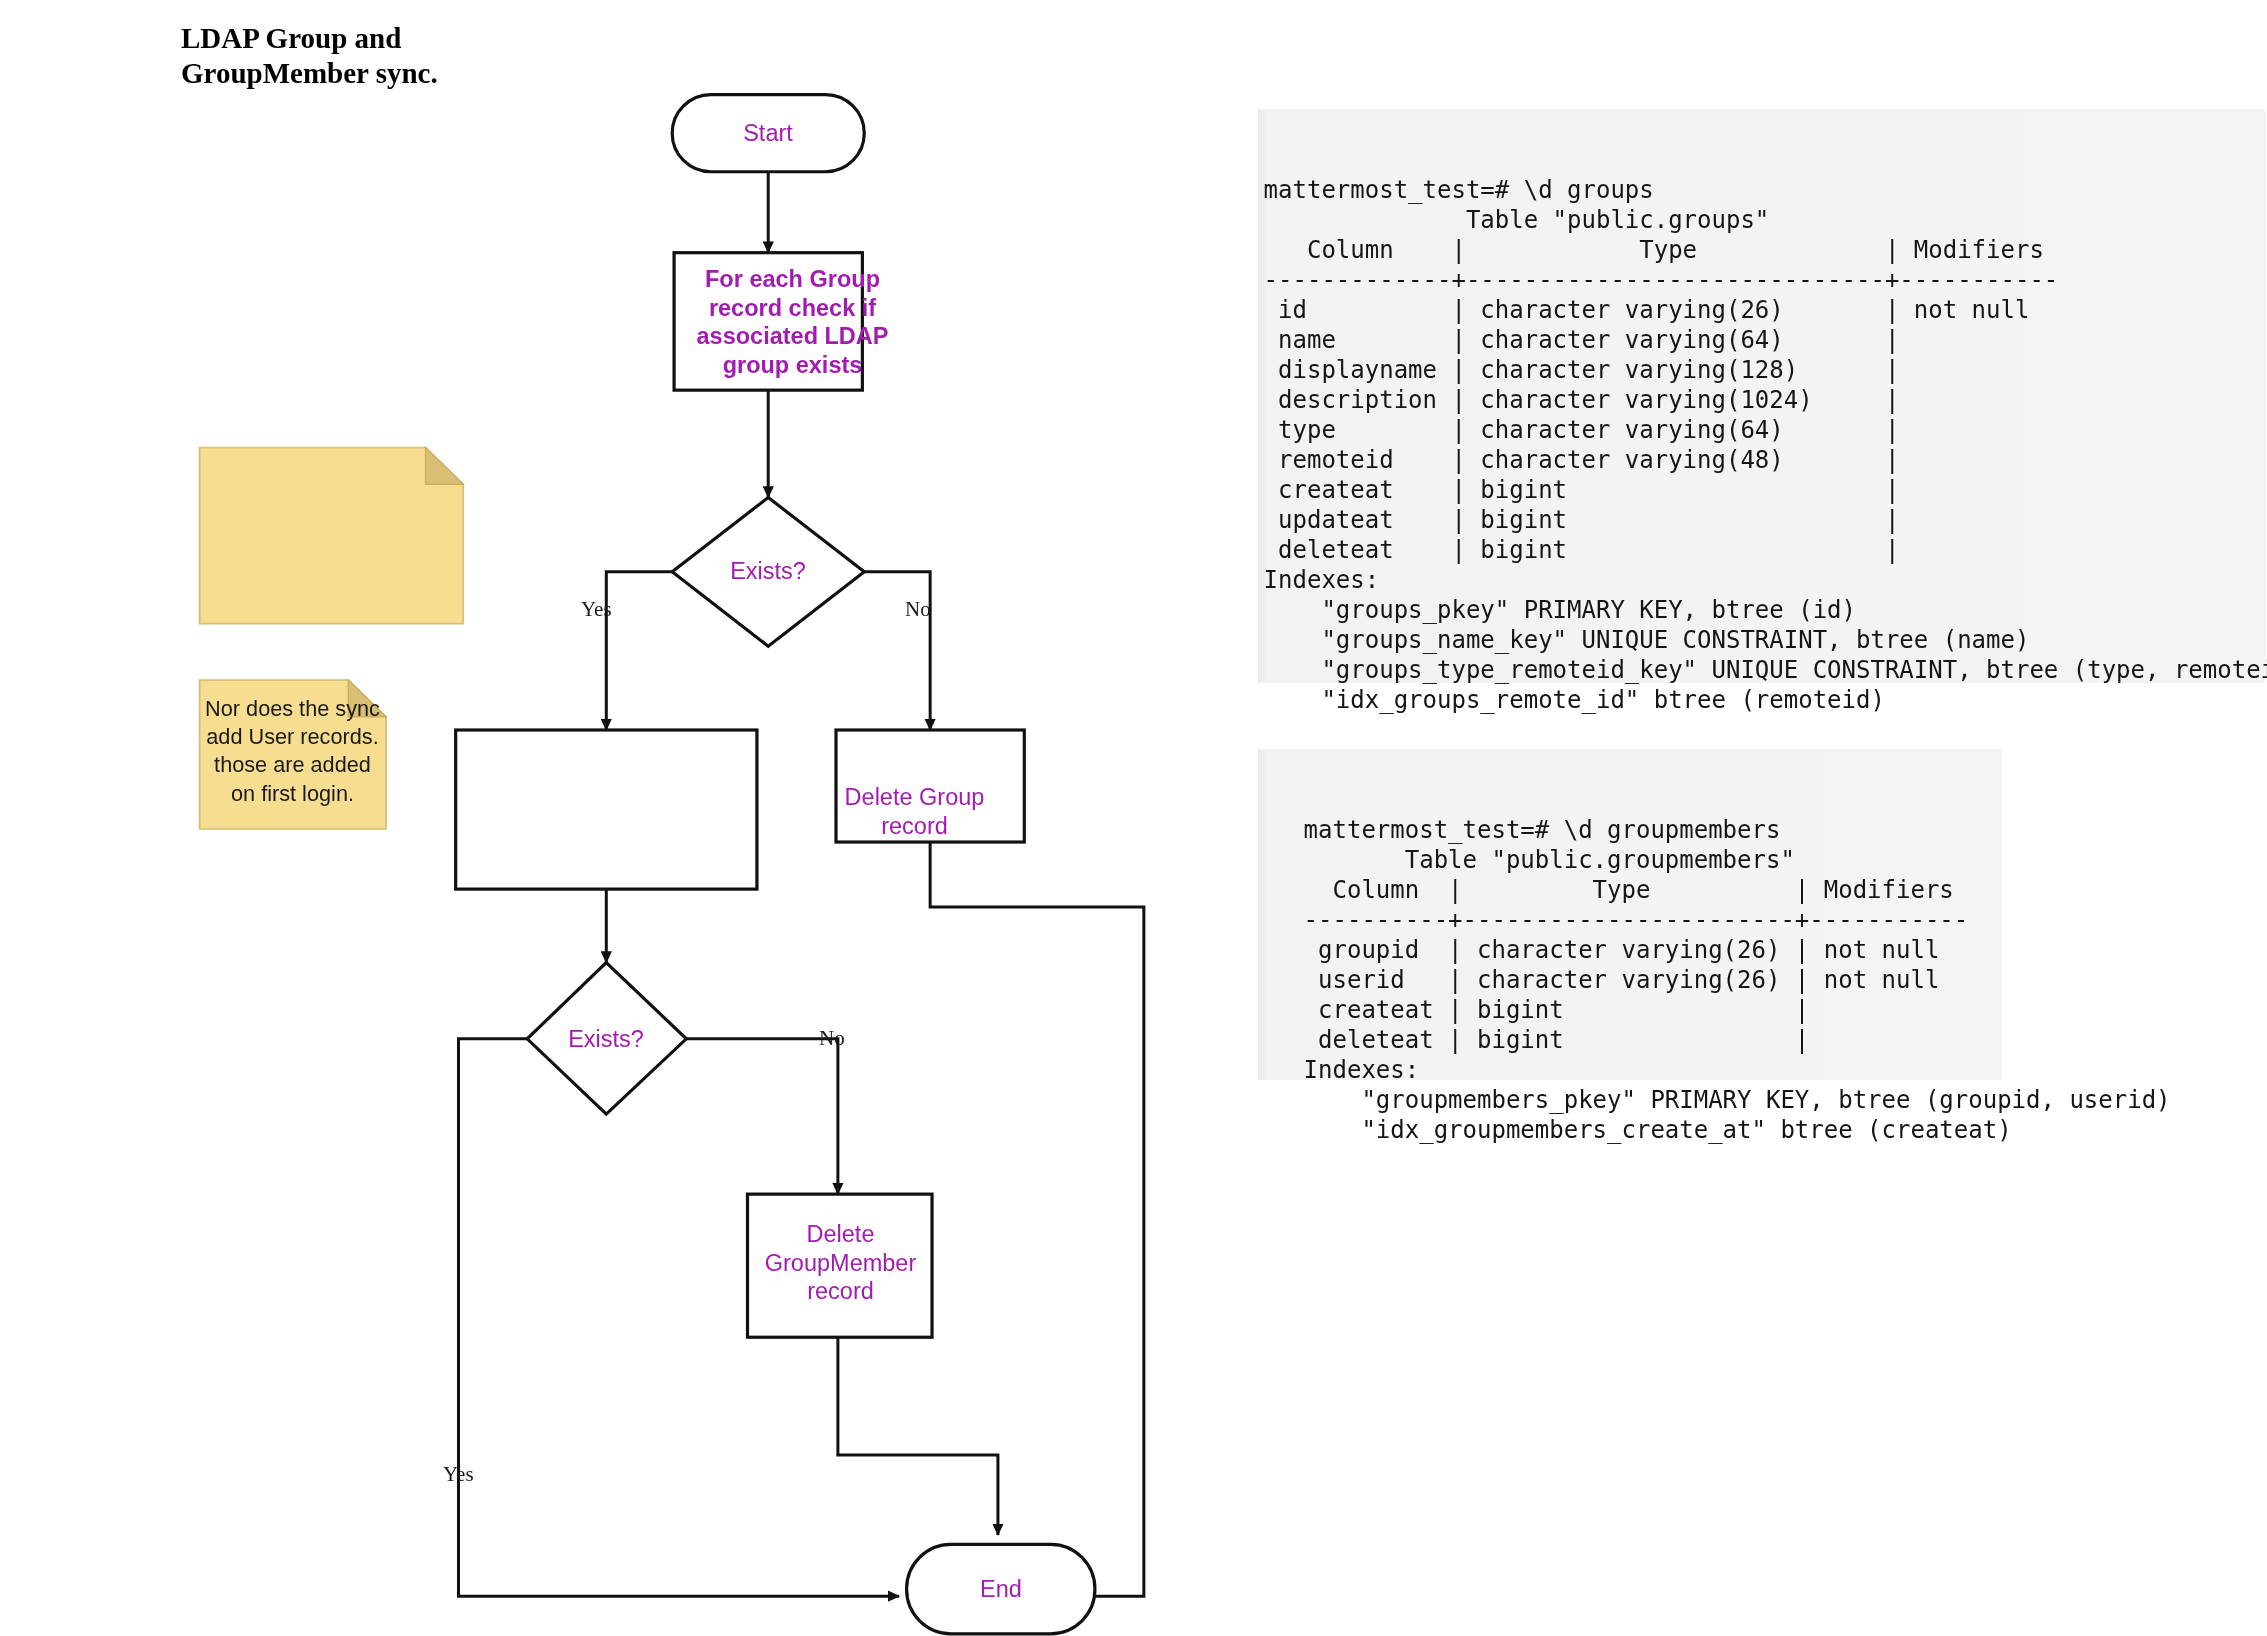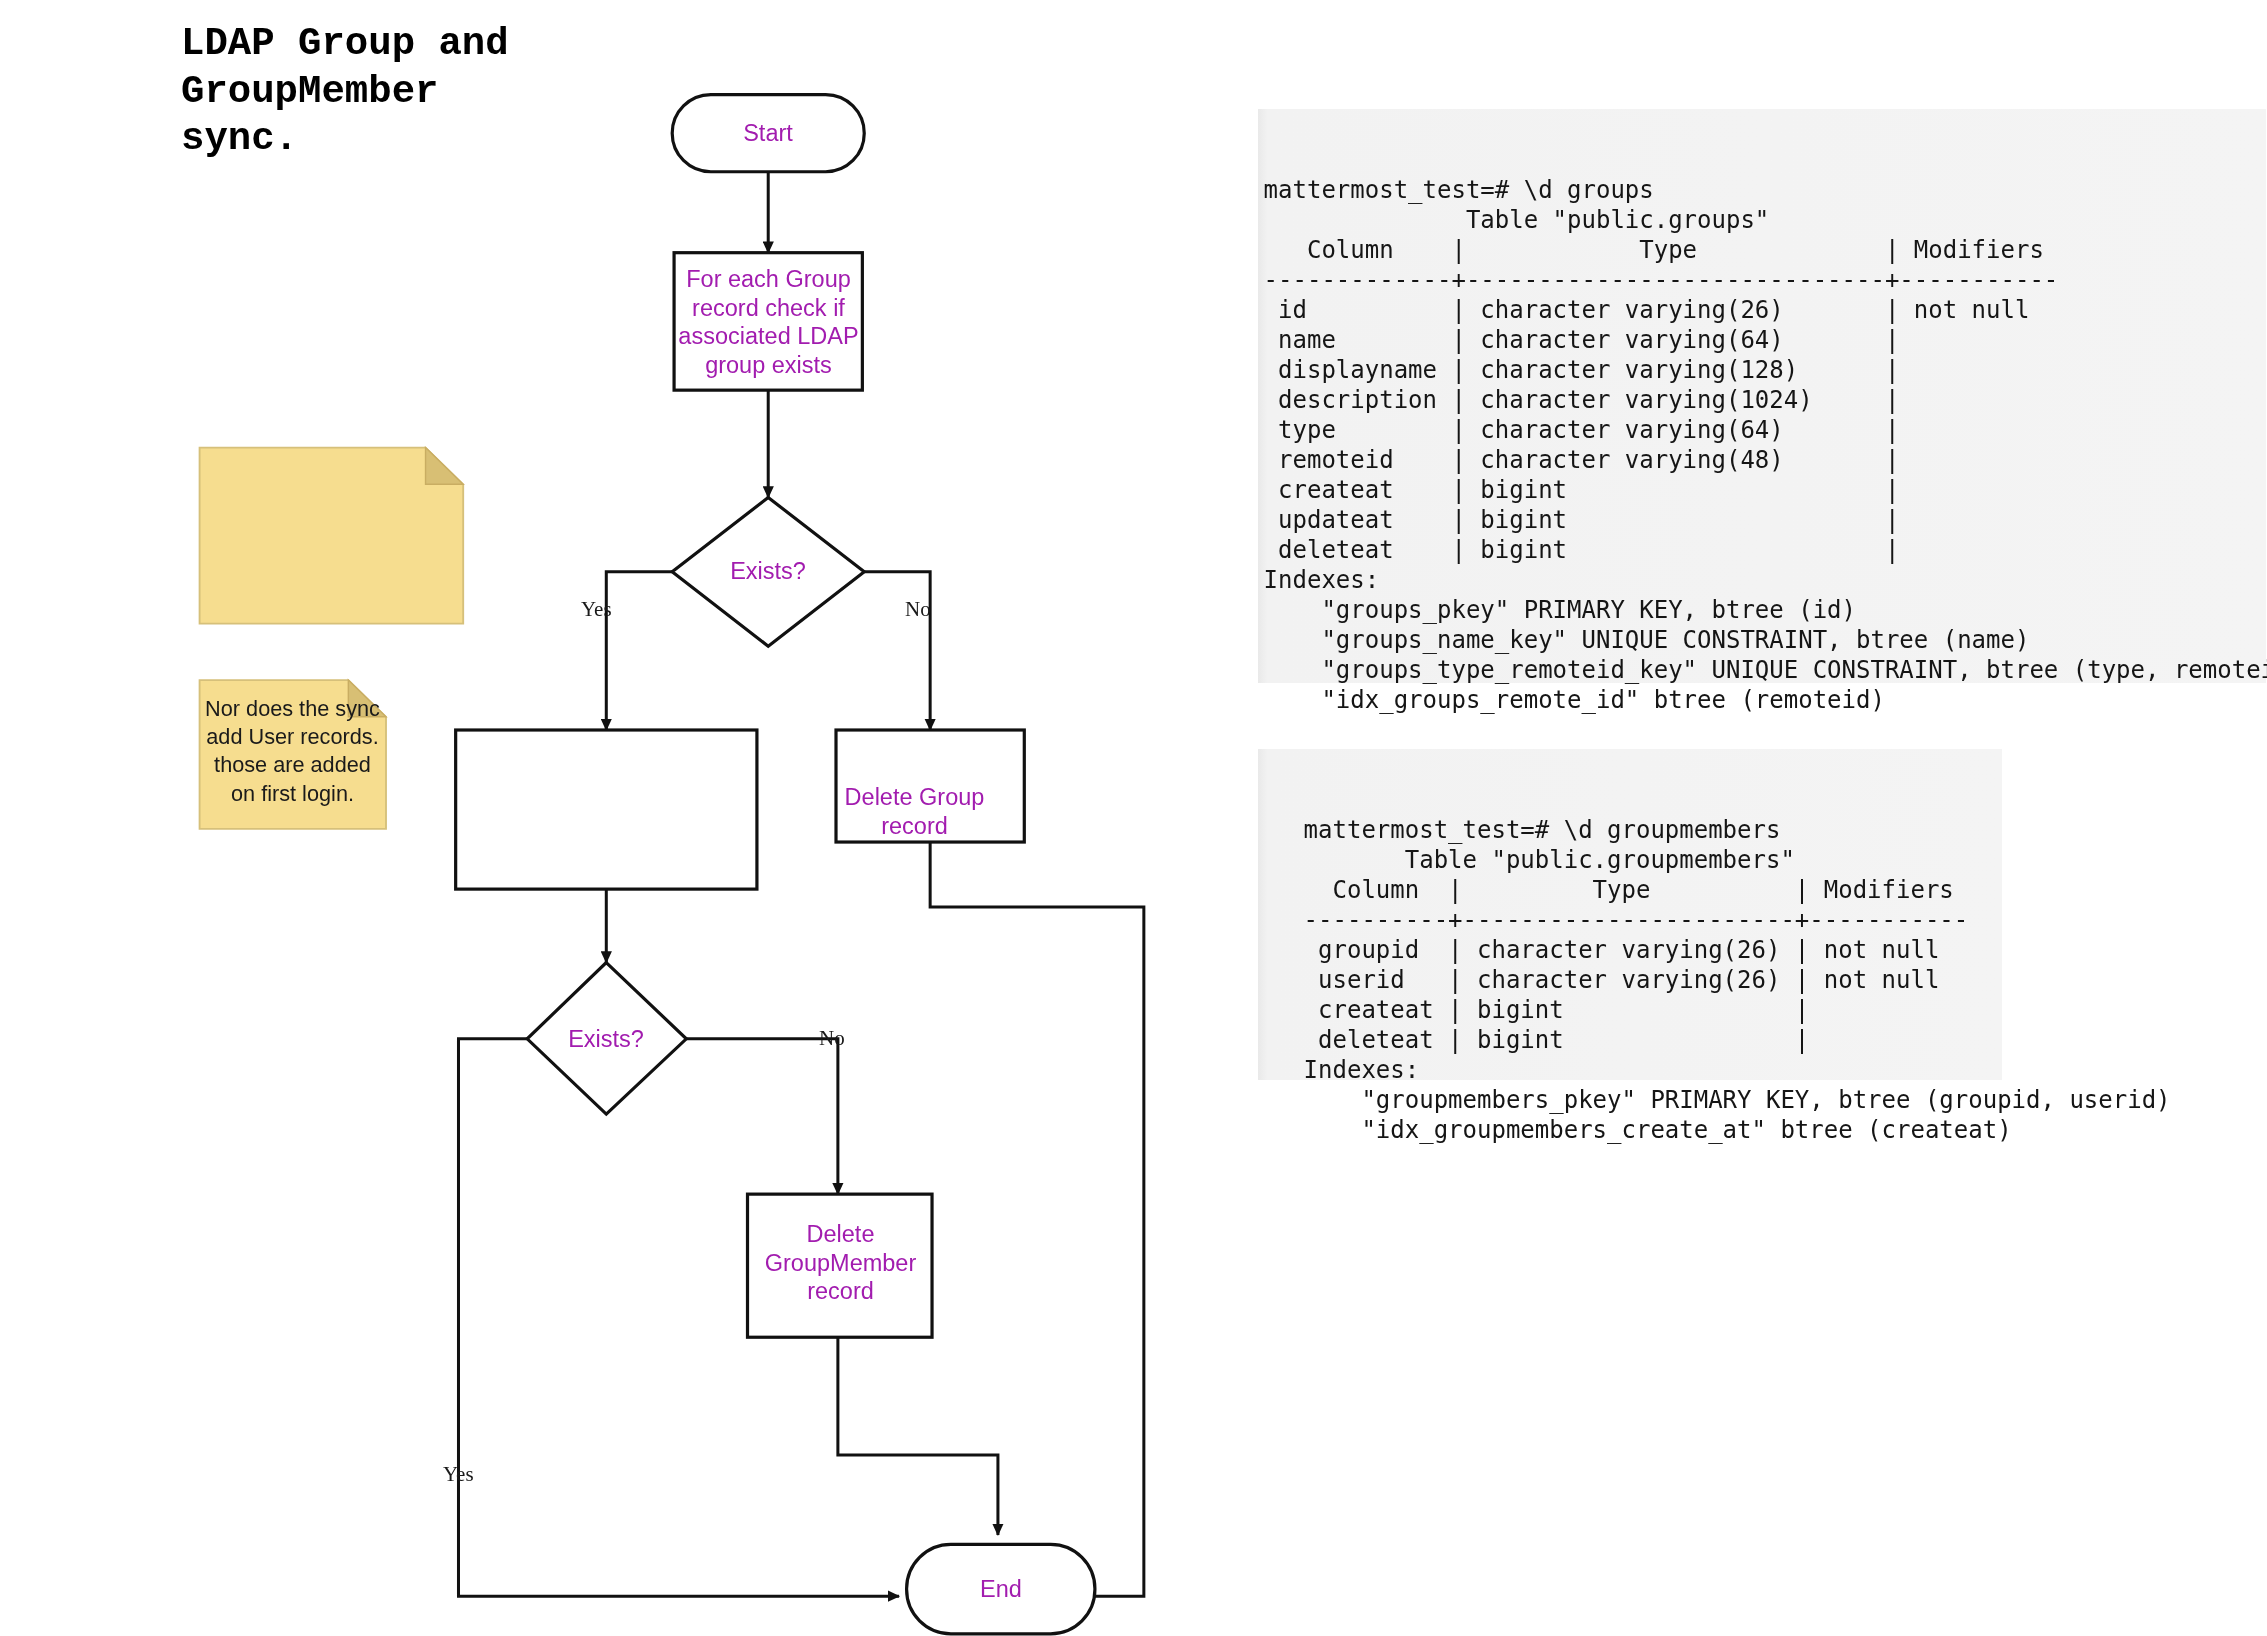--- a/index.html
+++ b/index.html
@@ -20,22 +20,22 @@
     left: 0;
     top: 0;
     width: 2267px;
     height: 1637px;
   }
   .title {
     position: absolute;
     left: 181px;
     top: 21px;
     width: 395px;
-    font-family: Liberation Mono, monospace;
-    font-size: 39px;
+    font-family: Liberation Serif, serif;
+    font-size: 29px;
     font-weight: bold;
     color: #000000;
     line-height: 1.22;
     letter-spacing: 0px;
   }
   .node-label {
     position: absolute;
     text-align: center;
     font-family: "Liberation Sans", sans-serif;
     font-size: 23.5px;
@@ -136,21 +136,21 @@
       <path d="M212,475 L452,475 L492,514 L492,662 L212,662 Z" fill="#f6dd8f" stroke="#d6c07a" stroke-width="2"></path>
       <path d="M452,475 L492,514 L452,514 Z" fill="#d8bf74" stroke="#c9ad62" stroke-width="1.5"></path>
 
       <path d="M212,722 L370,722 L410,761 L410,880 L212,880 Z" fill="#f6dd8f" stroke="#d6c07a" stroke-width="2"></path>
       <path d="M370,722 L410,761 L370,761 Z" fill="#d8bf74" stroke="#c9ad62" stroke-width="1.5"></path>
     </g>
   </svg>
 
   <div class="node-label" style="left:672px; top:119px; width:192px;">Start</div>
 
-  <div class="node-label" style="left:667px; top:265px; width:203px;">For each Group
+  <div class="node-label" style="left:691px; top:265px; width:203px;font-weight:bold;">For each Group
 record check if
 associated LDAP
 group exists</div>
 
   <div class="node-label" style="left:674px; top:557px; width:188px;">Exists?</div>
 
 
   <div class="node-label" style="left:836px; top:758px; width:157px;margin-top:25px;">Delete Group
 record</div>
 

